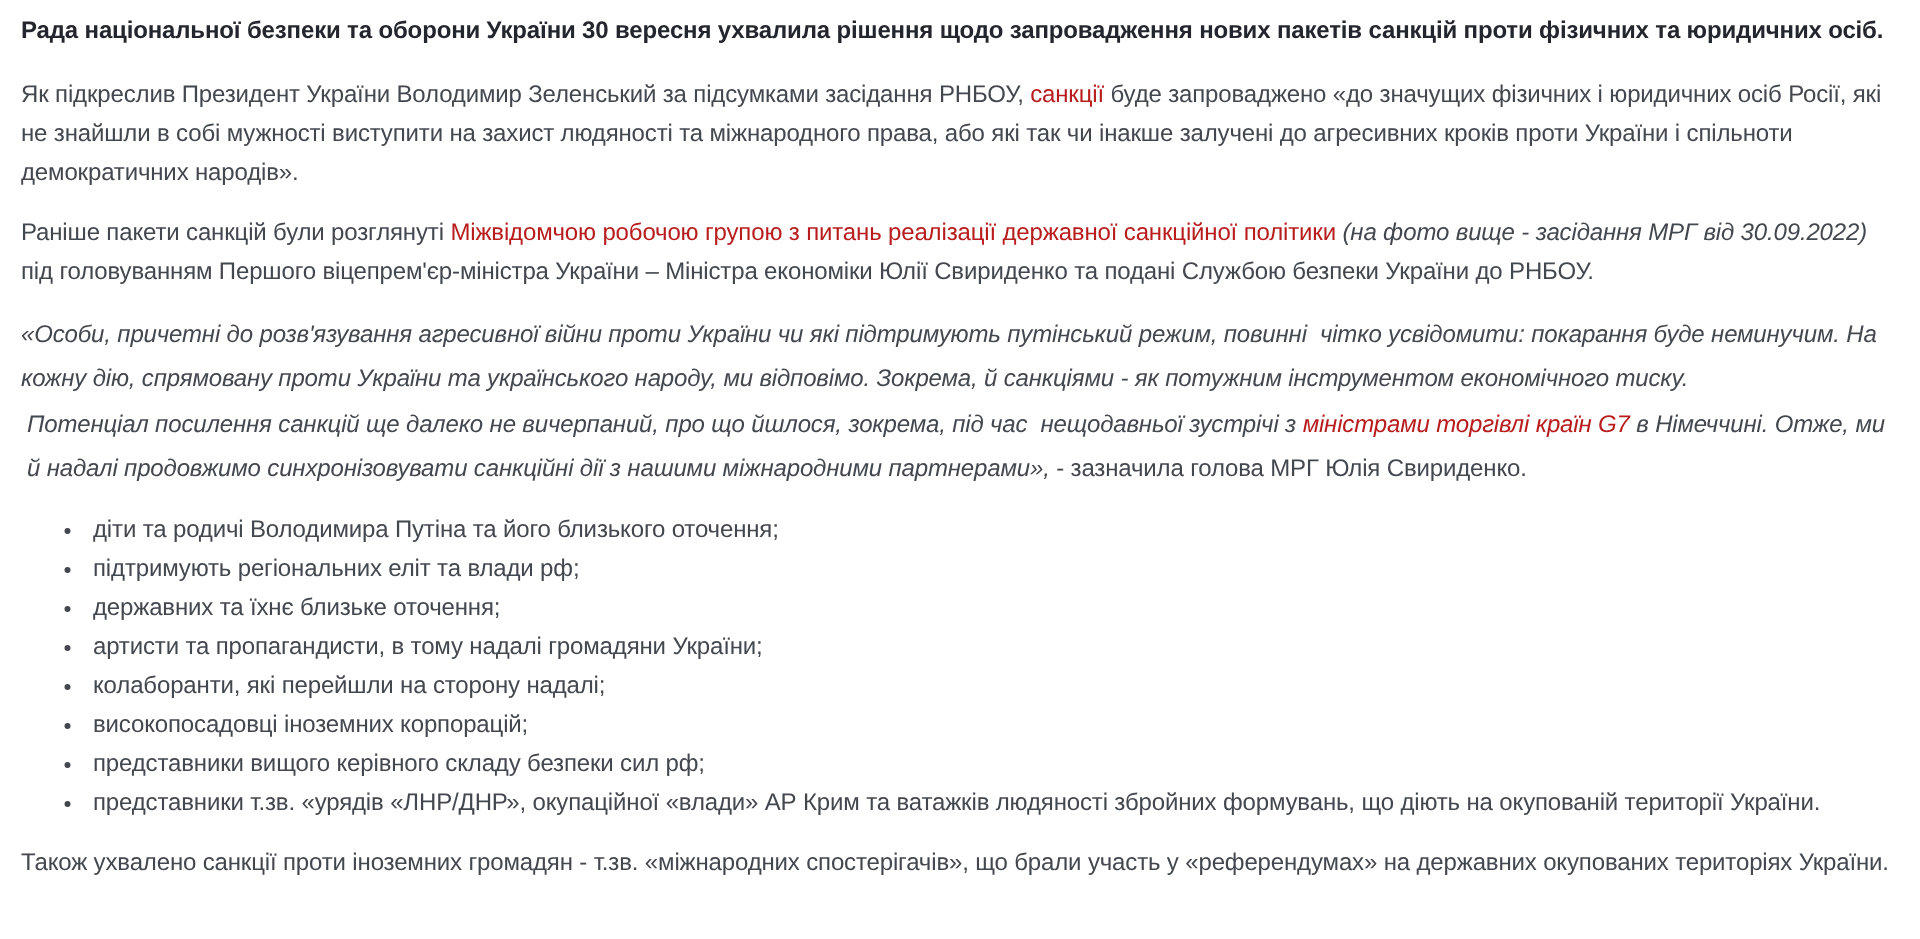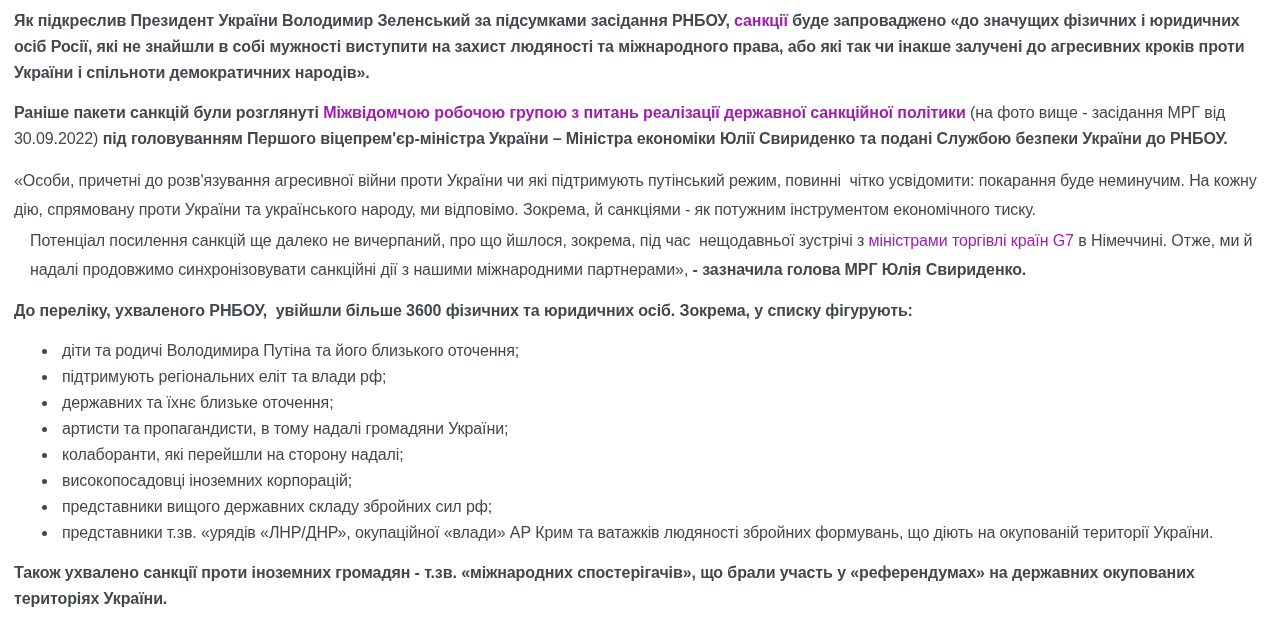--- a/index.html
+++ b/index.html
@@ -27,54 +27,54 @@
     font-weight: 700;
     color: #23272d;
     margin-bottom: 17px;
   }
   p.quote {
     line-height: 29px;
     margin: 0 0 2px 0;
   }
   p.quote-end {
     line-height: 29px;
-    margin: 0 0 14px 16px;
+    margin: 0 0 14px 4px;
   }
-  .seg-plain { font-style: normal; font-weight: bold; }
-  .seg-italic { }
+  .seg-plain { font-style: normal; }
+  .seg-italic { font-style: italic; }
   .seg-bold { font-weight: 700; }
   a.inline-link {
-    color: #a21caf;
+    color: #b91c1c;
     text-decoration: none;
     cursor: pointer;
   }
   ul.bullet-list {
     margin: 0 0 14px 0;
     padding: 0 0 0 44px;
     list-style: disc;
   }
   ul.bullet-list li {
     margin: 0;
     padding-left: 4px;
     line-height: 26px;
   }
 </style>
 </head>
 <body>
 
 <div class="article">
+    <p class="lead-bold"><span class="seg-bold">Рада національної безпеки та оборони України 30 вересня ухвалила рішення щодо запровадження нових пакетів санкцій проти фізичних та юридичних осіб.</span></p>
     <p class="body"><span class="seg-plain">Як підкреслив Президент України Володимир Зеленський за підсумками засідання РНБОУ, </span><a class="inline-link seg-plain" href="#">санкції</a><span class="seg-plain"> буде запроваджено «до значущих фізичних і юридичних осіб Росії, які не знайшли в собі мужності виступити на захист людяності та міжнародного права, або які так чи інакше залучені до агресивних кроків проти України і спільноти демократичних народів».</span></p>
     <p class="body"><span class="seg-plain">Раніше пакети санкцій були розглянуті </span><a class="inline-link seg-plain" href="#">Міжвідомчою робочою групою з питань реалізації державної санкційної політики</a><span class="seg-plain"> </span><span class="seg-italic">(на фото вище - засідання МРГ від 30.09.2022)</span><span class="seg-plain"> під головуванням Першого віцепрем'єр-міністра України – Міністра економіки Юлії Свириденко та подані Службою безпеки України до РНБОУ.</span></p>
     <p class="quote"><span class="seg-italic">«Особи, причетні до розв'язування агресивної війни проти України чи які підтримують путінський режим, повинні&nbsp; чітко усвідомити: покарання буде неминучим. На кожну дію, спрямовану проти України та українського народу, ми відповімо. Зокрема, й санкціями - як потужним інструментом економічного тиску.</span></p>
     <p class="quote-end"><span class="seg-italic">Потенціал посилення санкцій ще далеко не вичерпаний, про що йшлося, зокрема, під час&nbsp; нещодавньої зустрічі з </span><a class="inline-link seg-italic" href="#">міністрами торгівлі країн G7</a><span class="seg-italic"> в Німеччині. Отже, ми й надалі продовжимо синхронізовувати санкційні дії з нашими міжнародними партнерами»,</span><span class="seg-plain"> - зазначила голова МРГ Юлія Свириденко.</span></p>
-    <p class="body"><span class="seg-plain">До переліку, ухваленого РНБОУ,&nbsp; увійшли більше 3600 фізичних та юридичних осіб. Зокрема, у списку фігурують:</span></p>
     <ul class="bullet-list">
       <li>діти та родичі Володимира Путіна та його близького оточення;</li>
       <li>підтримують регіональних еліт та влади рф;</li>
       <li>державних та їхнє близьке оточення;</li>
       <li>артисти та пропагандисти, в тому надалі громадяни України;</li>
       <li>колаборанти, які перейшли на сторону надалі;</li>
       <li>високопосадовці іноземних корпорацій;</li>
-      <li>представники вищого державних складу збройних сил рф;</li>
+      <li>представники вищого керівного складу безпеки сил рф;</li>
       <li>представники т.зв. «урядів «ЛНР/ДНР», окупаційної «влади» АР Крим та ватажків людяності збройних формувань, що діють на окупованій території України.</li>
     </ul>
     <p class="body"><span class="seg-plain">Також ухвалено санкції проти іноземних громадян - т.зв. «міжнародних спостерігачів», що брали участь у «референдумах» на державних окупованих територіях України.</span></p>
   </div>
 
 </body></html>

